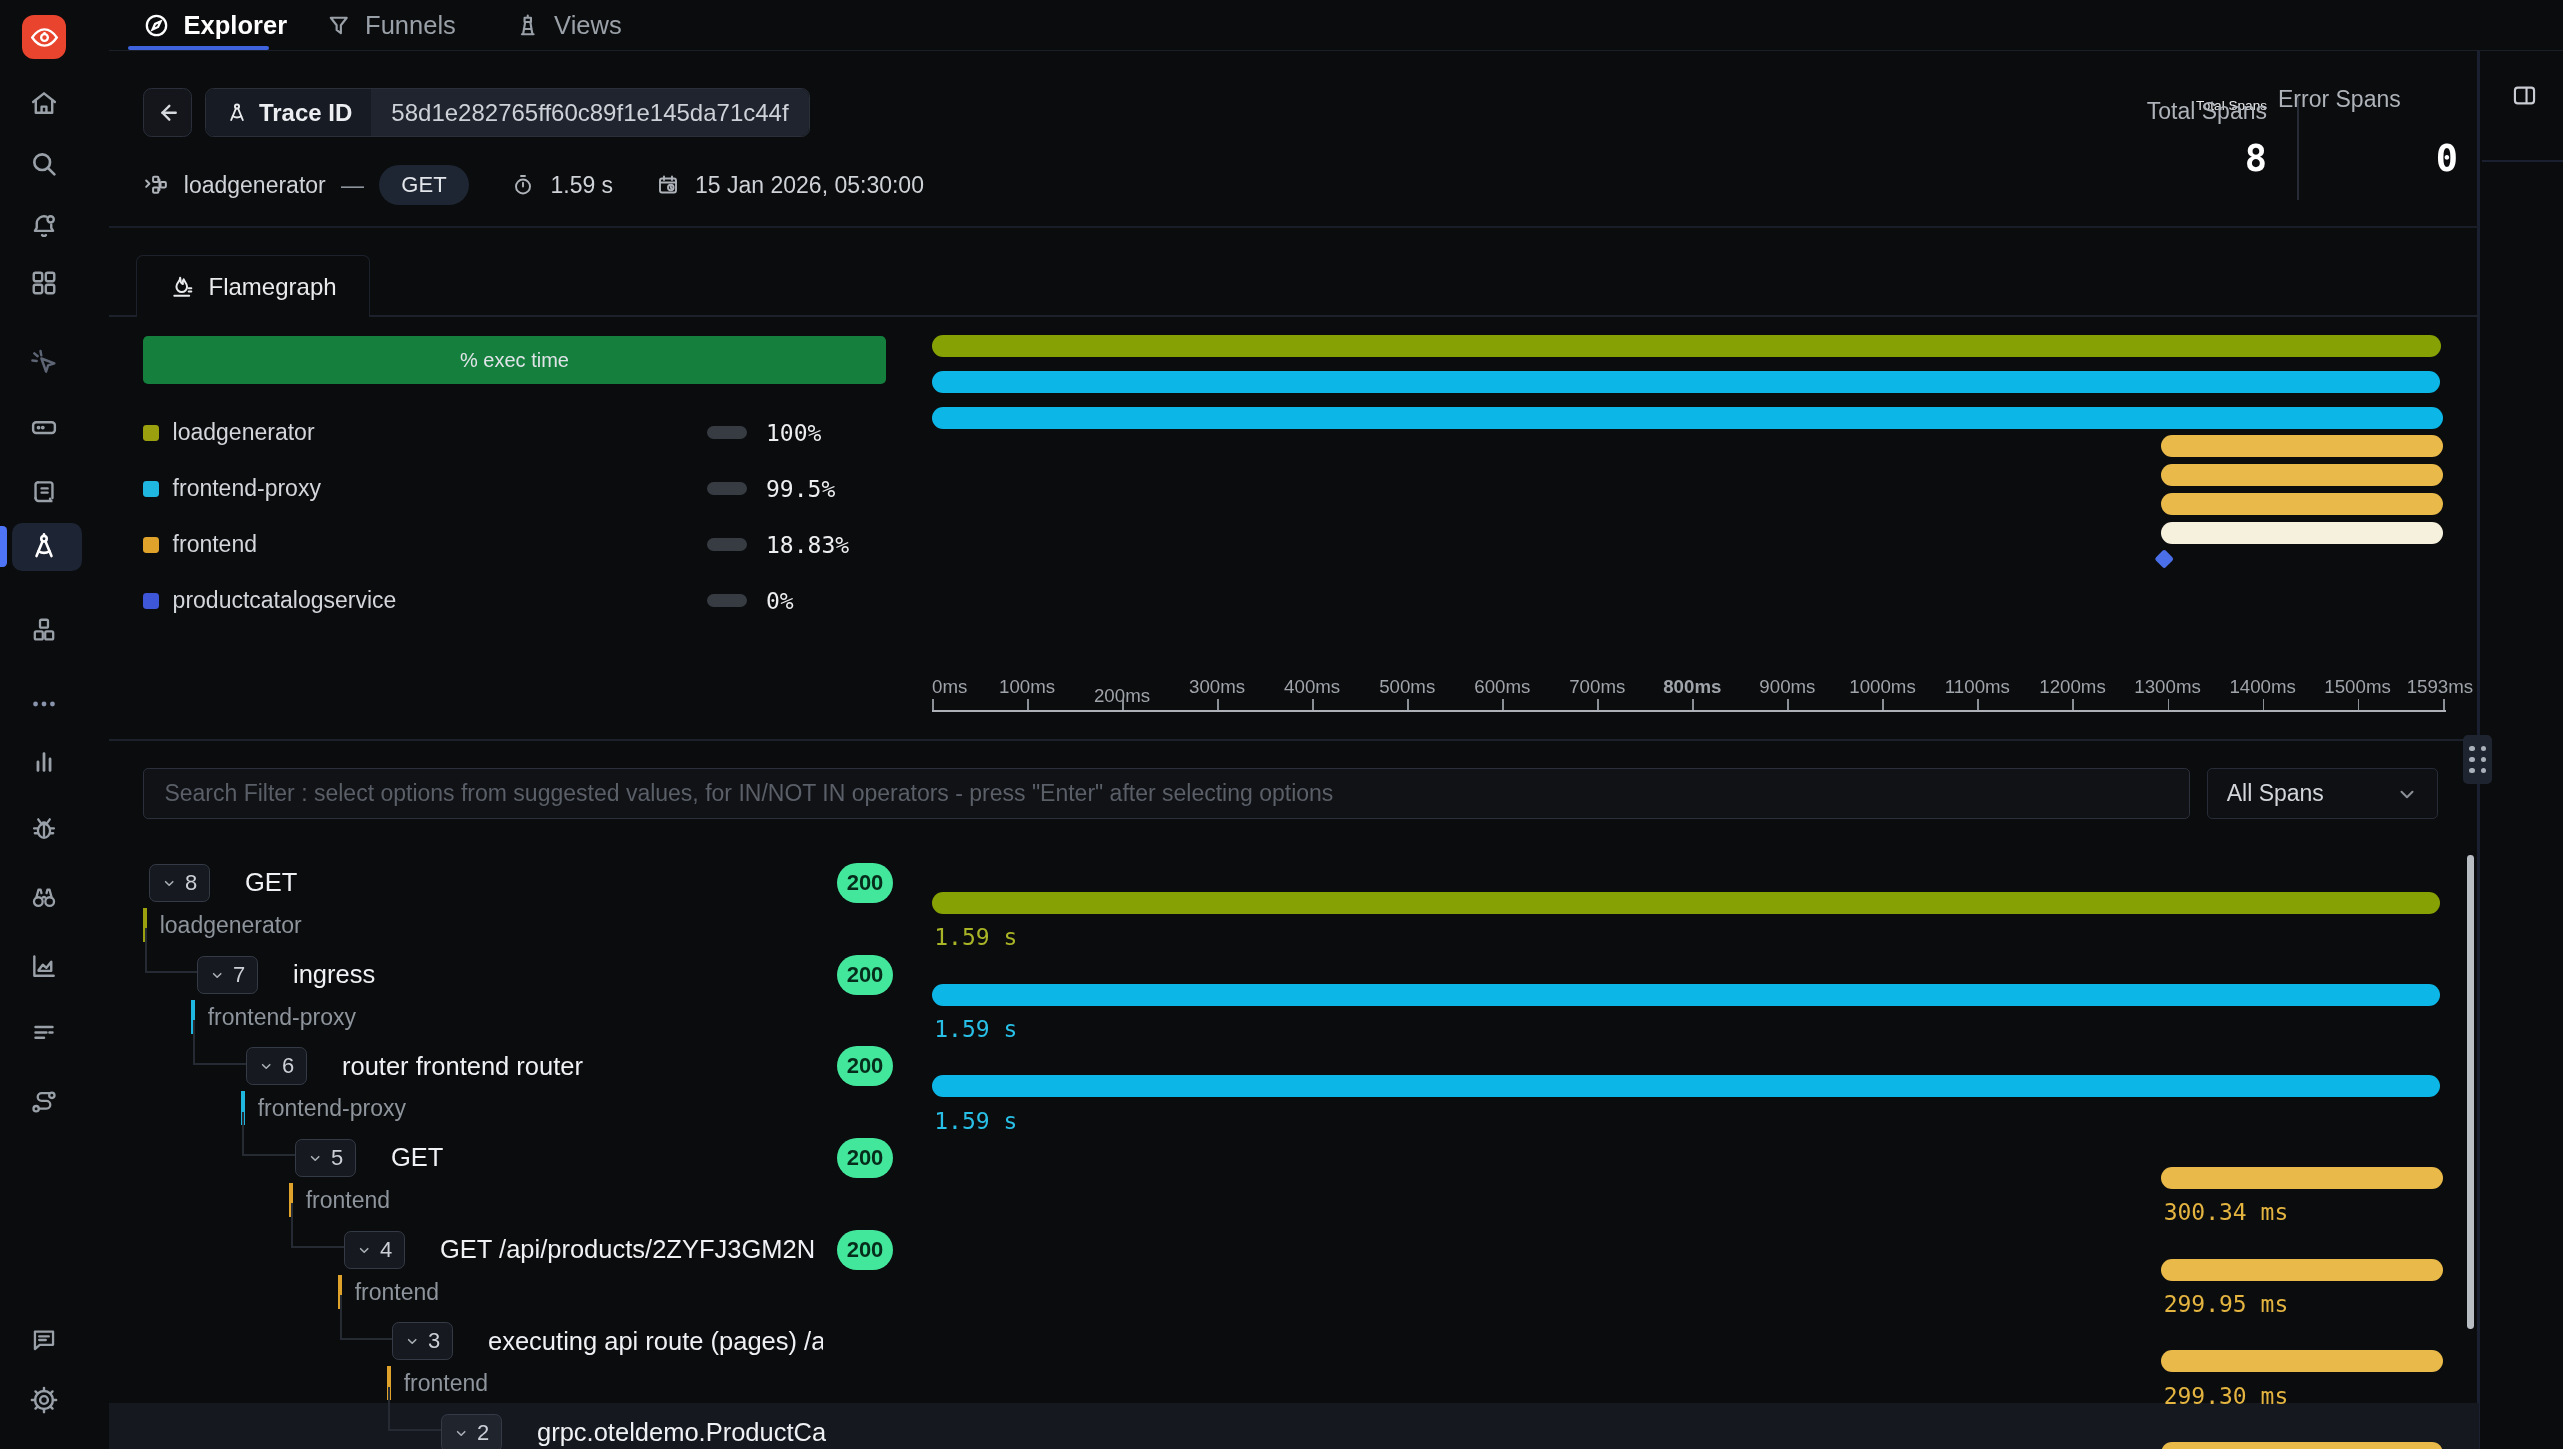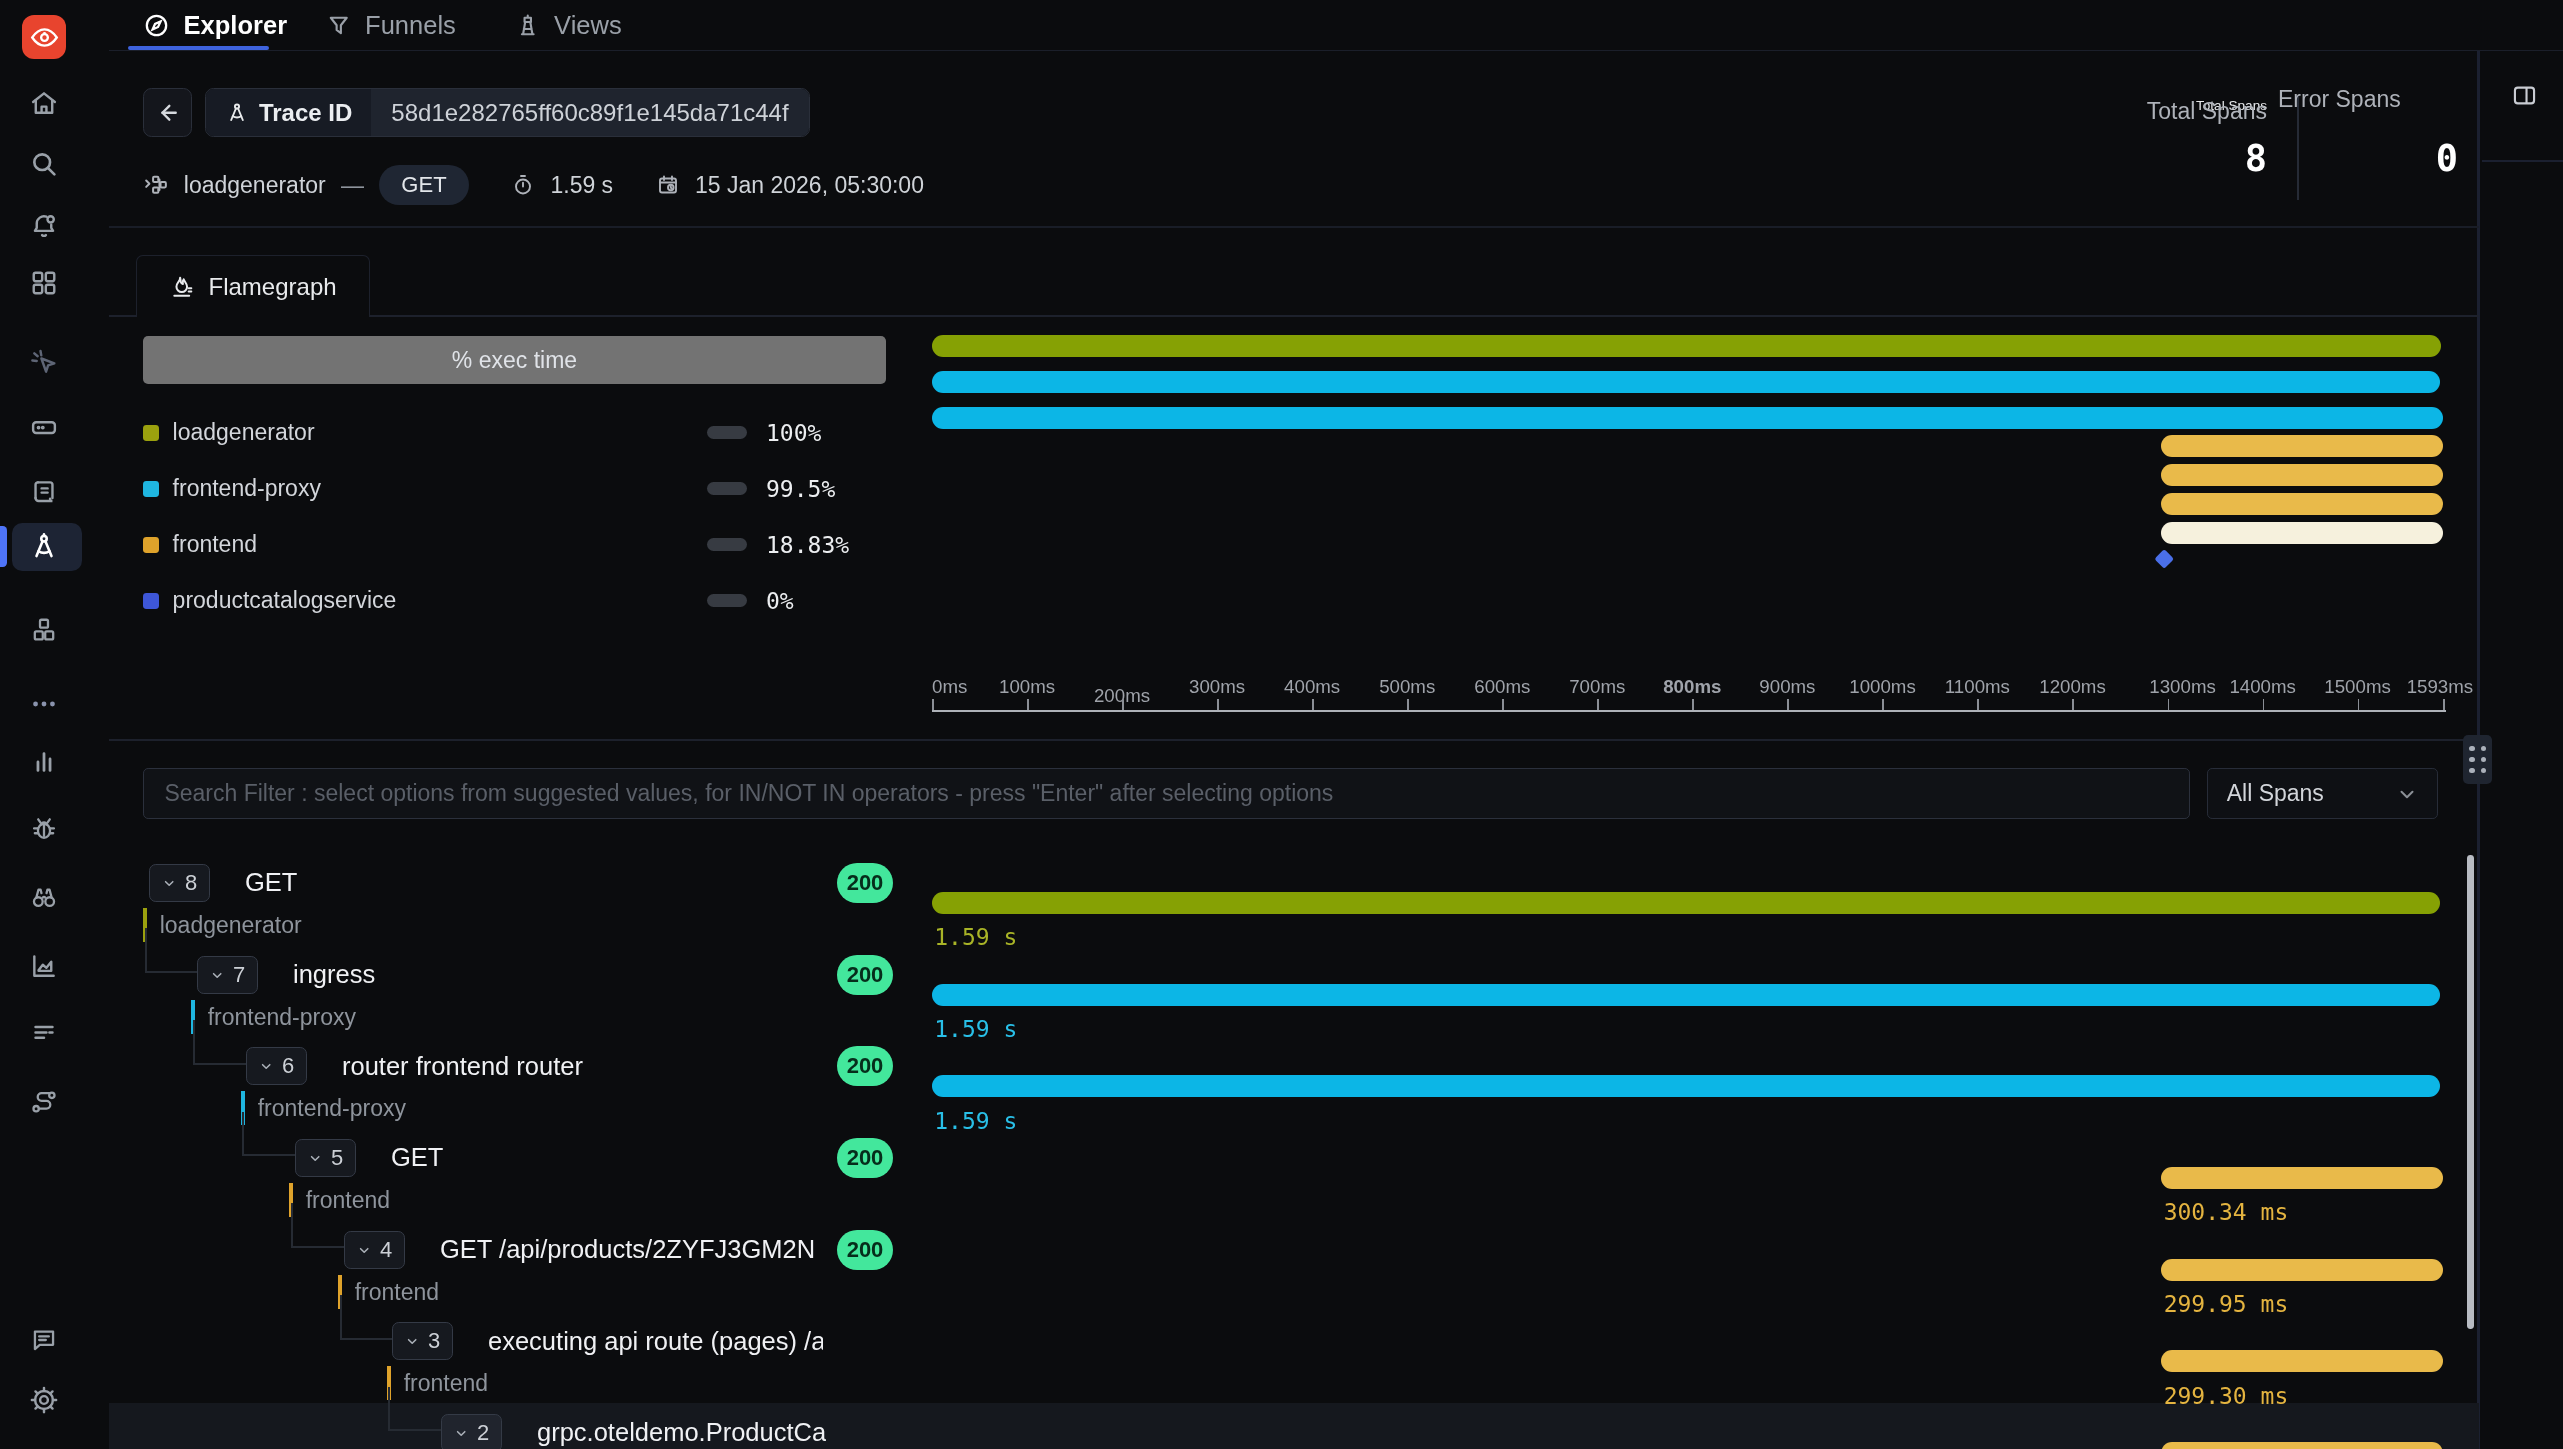--- a/index.html
+++ b/index.html
@@ -53,22 +53,22 @@
   .method-pill { padding:6.8px 22px; background:#1f2633; border-radius:24px; color:#e2e5ea; font-size:22px; }
   #header-border { left:109px; top:226px; width:2370px; height:1.7px; background:#191d27; }
 
   
   #tabbar-line { left:109px; top:315px; width:2370px; height:1.7px; background:#1d212c; }
   #flame-tab { left:136px; top:255px; width:234px; height:62px; border:1.7px solid #1d212c; border-bottom:none;
     border-radius:6.8px 6.8px 0 0; background:#0b0c0e; display:flex; align-items:center; justify-content:center;
     gap:13.6px; font-size:24px; color:#e8eaec; z-index:2; }
 
   
-  #legend-header { left:143px; top:336px; width:743px; height:48px; background:#737373; border-radius:5.1px;
-    display:flex; align-items:center; justify-content:center; font-size:23px; color:#e0e3e8; }
+  #legend-header { left:143px; top:336px; width:743px; height:48px; background:#15803d; border-radius:5.1px;
+    display:flex; align-items:center; justify-content:center; font-size:20px; color:#e0e3e8; }
   .leg-row { position:absolute; left:143px; width:743px; height:29px; display:flex; align-items:center; }
   .leg-swatch { width:16px; height:16px; border-radius:3.4px; margin-right:13.6px; }
   .leg-name { font-size:23px; color:#d3d6db; }
   .leg-pill { position:absolute; left:564px; width:40px; height:13.6px; border-radius:7.6px; background:#373b42; overflow:hidden; }
   .leg-fill { height:100%; border-radius:7.6px; }
   .leg-pct { position:absolute; left:623px; font-size:23px; color:#eceef0; }
 
   
   #fg-chart { left:932px; top:0; width:1514px; height:730px; }
   .fg-bar { position:absolute; height:22px; border-radius:11px; }
@@ -407,21 +407,21 @@
   <div class="fg-tick-label" style="left: 18.83%;">300ms</div>
   <div class="fg-tick-label" style="left: 25.11%;">400ms</div>
   <div class="fg-tick-label" style="left: 31.39%;">500ms</div>
   <div class="fg-tick-label" style="left: 37.67%; text-align: right;">600ms</div>
   <div class="fg-tick-label" style="left: 43.94%;">700ms</div>
   <div class="fg-tick-label" style="left: 50.22%; font-weight: bold;">800ms</div>
   <div class="fg-tick-label" style="left: 56.5%;">900ms</div>
   <div class="fg-tick-label" style="left: 62.78%;">1000ms</div>
   <div class="fg-tick-label" style="left: 69.05%; text-align: right;">1100ms</div>
   <div class="fg-tick-label" style="left: 75.33%;">1200ms</div>
-  <div class="fg-tick-label" style="left: 81.61%; margin-left: 15px;">1300ms</div>
+  <div class="fg-tick-label" style="left: 81.61%;">1300ms</div>
   <div class="fg-tick-label" style="left: 87.89%;">1400ms</div>
   <div class="fg-tick-label" style="left: 94.16%;">1500ms</div>
   <div class="fg-tick-label" style="left: 99.6%;">1593ms</div>
 
   <div class="fg-tick" style="left:0%"></div>
   <div class="fg-tick" style="left:6.28%"></div>
   <div class="fg-tick" style="left:12.55%"></div>
   <div class="fg-tick" style="left:18.83%"></div>
   <div class="fg-tick" style="left:25.11%"></div>
   <div class="fg-tick" style="left:31.39%"></div>

